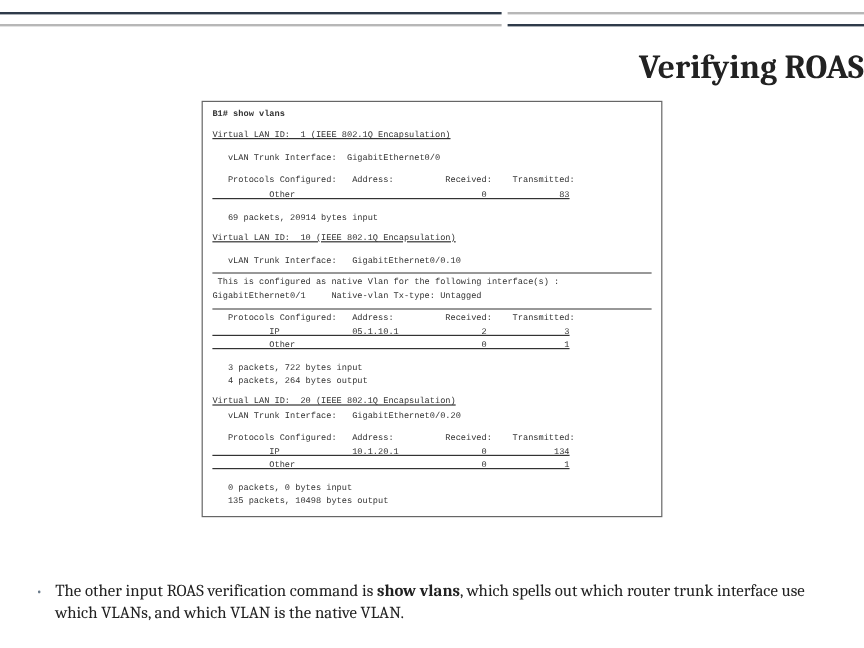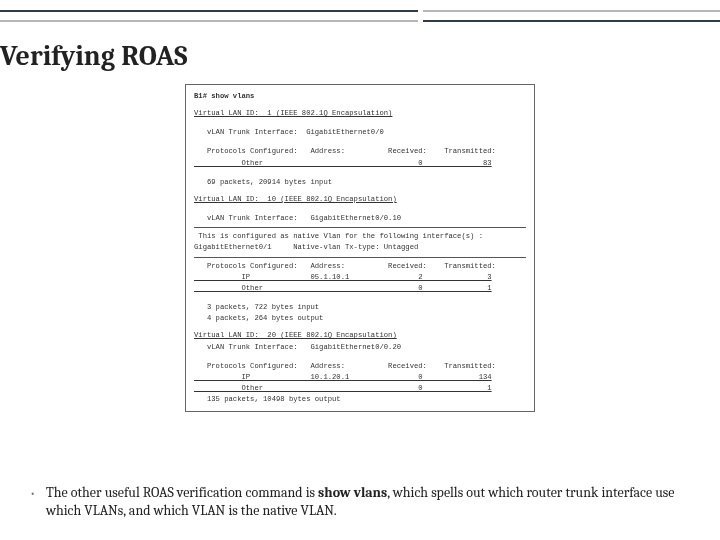--- a/index.html
+++ b/index.html
@@ -20,29 +20,29 @@
     position: absolute;
     height: 2px;
     background: #2f3b4a;
   }
   .rule-gy {
     position: absolute;
     height: 2px;
     background: #b7b7b7;
   }
   .title {
-    text-align: left;
+    text-align: right;
     font-weight: 700;
     font-size: 28px;
     color: #222;
     margin-top: 40px;
     font-family: Cambria, Georgia, serif;
   }
   .terminal {
-    width: 350px;
+    width: 384px;
     margin: 12px auto 0 auto;
     border: 1px solid #666;
     padding: 6px 8px 6px 8px;
     font-family: "Courier New", monospace;
     font-size: 7.2px;
     line-height: 1.55;
     color: #333;
   }
   .terminal .hdr { font-weight: 700; }
   .terminal .sect { margin-top: 6px; }
@@ -107,24 +107,25 @@
     <div class="row" style="margin-top:8px">   3 packets, 722 bytes input</div>
     <div class="row">   4 packets, 264 bytes output</div>
   </div>
 
   <div class="sect">
     <div class="row"><span class="ul">Virtual LAN ID:  20 (IEEE 802.1Q Encapsulation)</span></div>
     <div class="row" style="margin-top:0">   vLAN Trunk Interface:   GigabitEthernet0/0.20</div>
     <div class="row" style="margin-top:8px">   Protocols Configured:   Address:          Received:    Transmitted:</div>
     <div class="row"><span class="ul">           IP              10.1.20.1                0             134</span></div>
     <div class="row"><span class="ul">           Other                                    0               1</span></div>
+    <div class="row" style="margin-top:8px">   0 packets, 0 bytes input</div>
     <div class="row">   135 packets, 10498 bytes output</div>
   </div>
 </div>
 
 <div class="bullet-wrap">
   <div class="bullet">
     <div class="dot">•</div>
     <div>
-      <span>The other useful ROAS verification command is </span><span class="bold">show vlans</span><span>, which spells out which router trunk interface use which VLANs, and which VLAN is the native VLAN.</span>
+      <span>The other input ROAS verification command is </span><span class="bold">show vlans</span><span>, which spells out which router trunk interface use which VLANs, and which VLAN is the native VLAN.</span>
     </div>
   </div>
 </div>
 
 </body></html>

